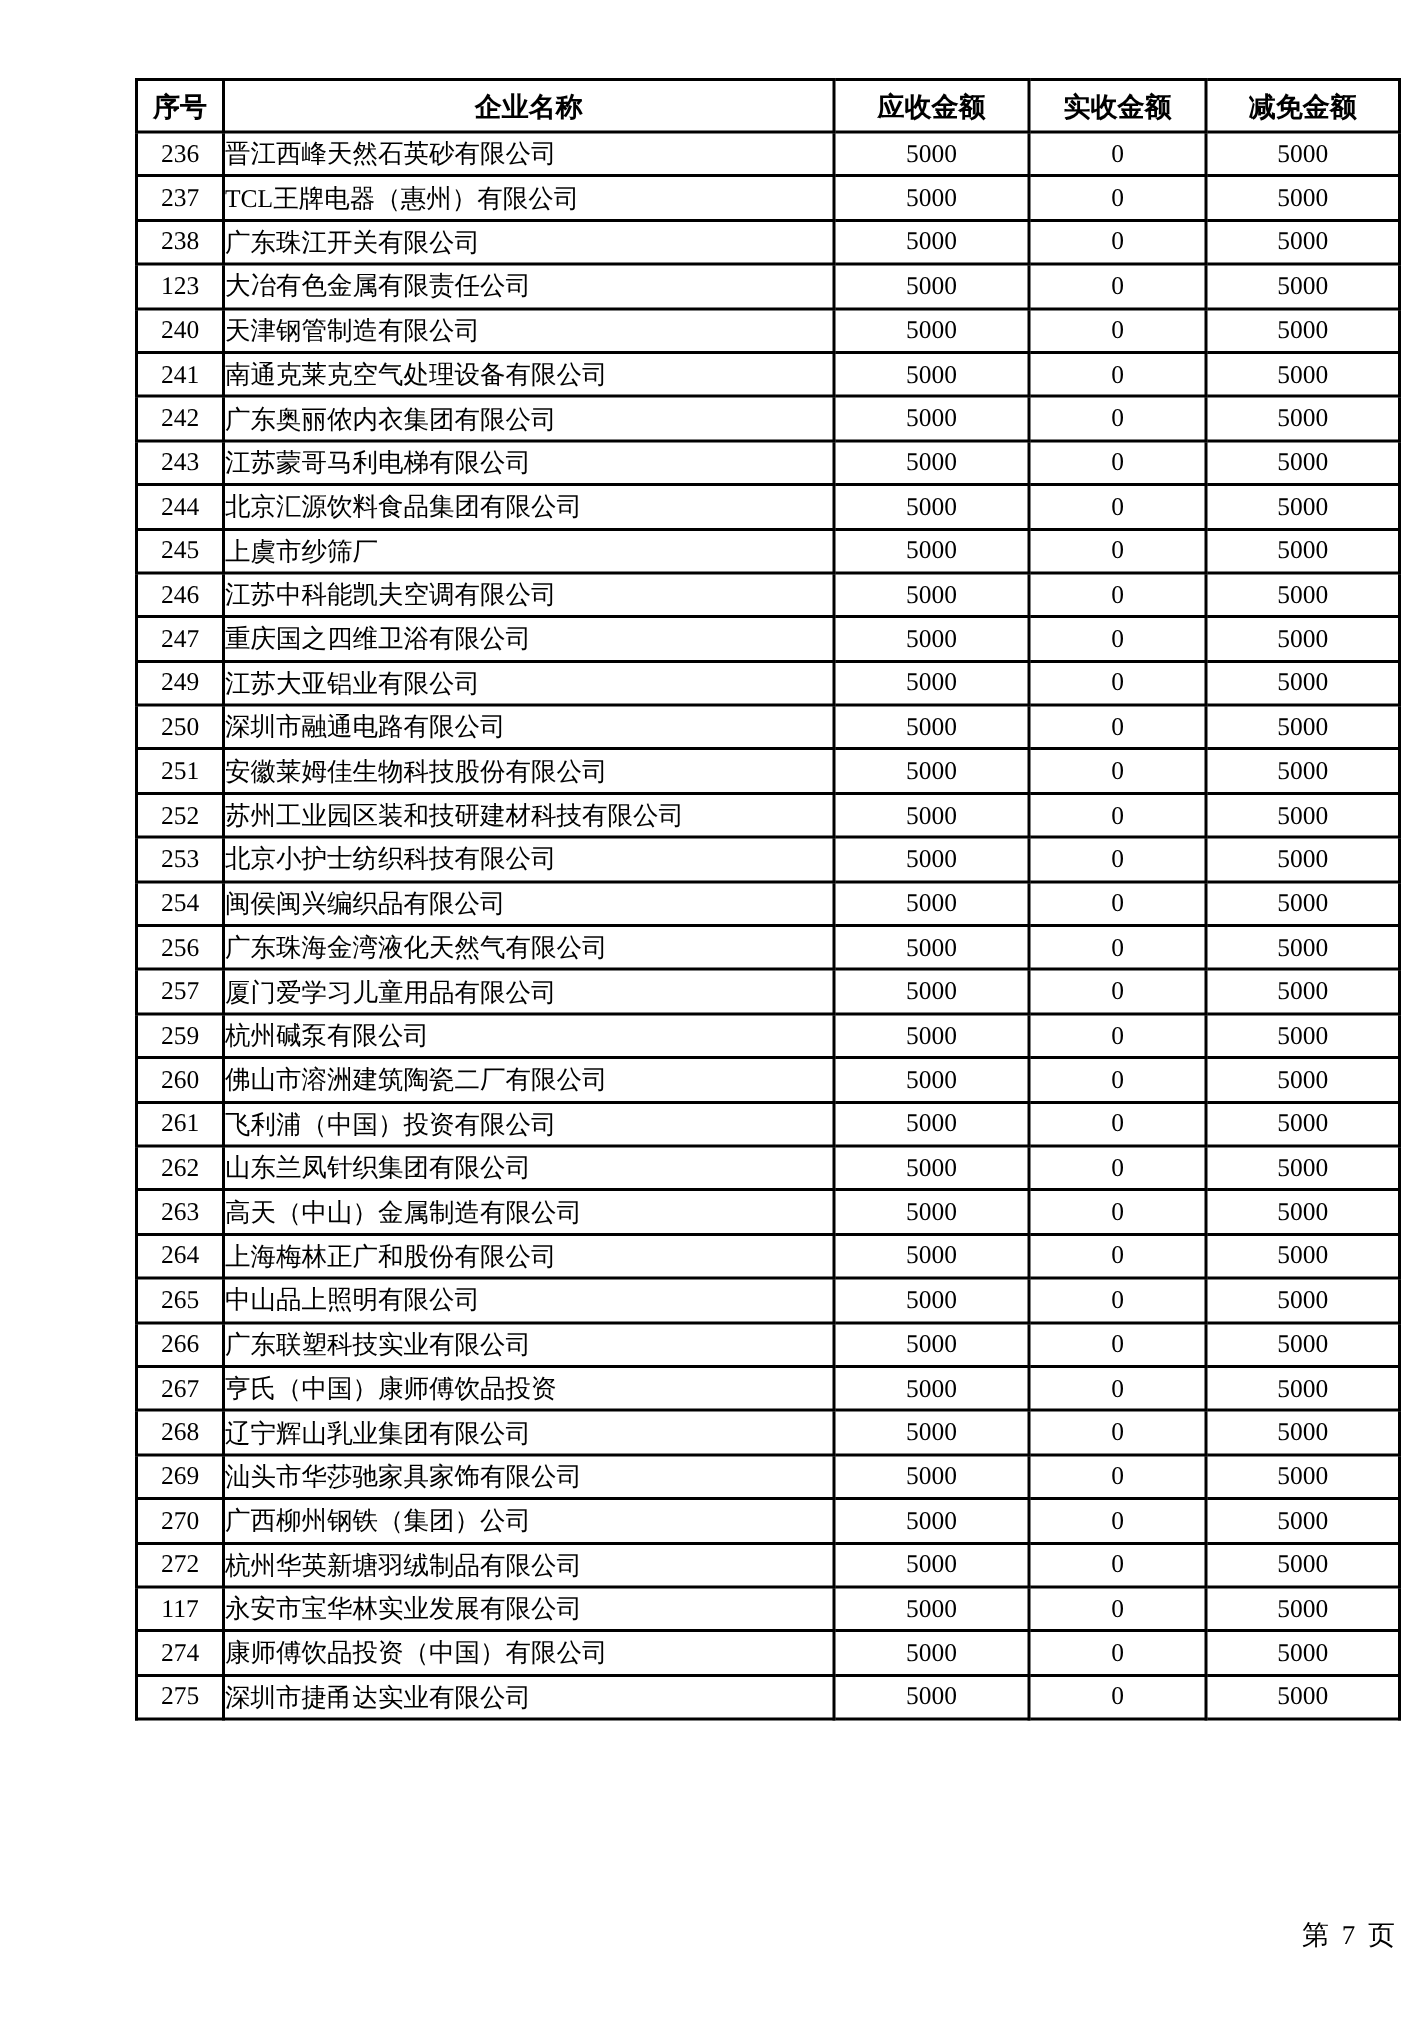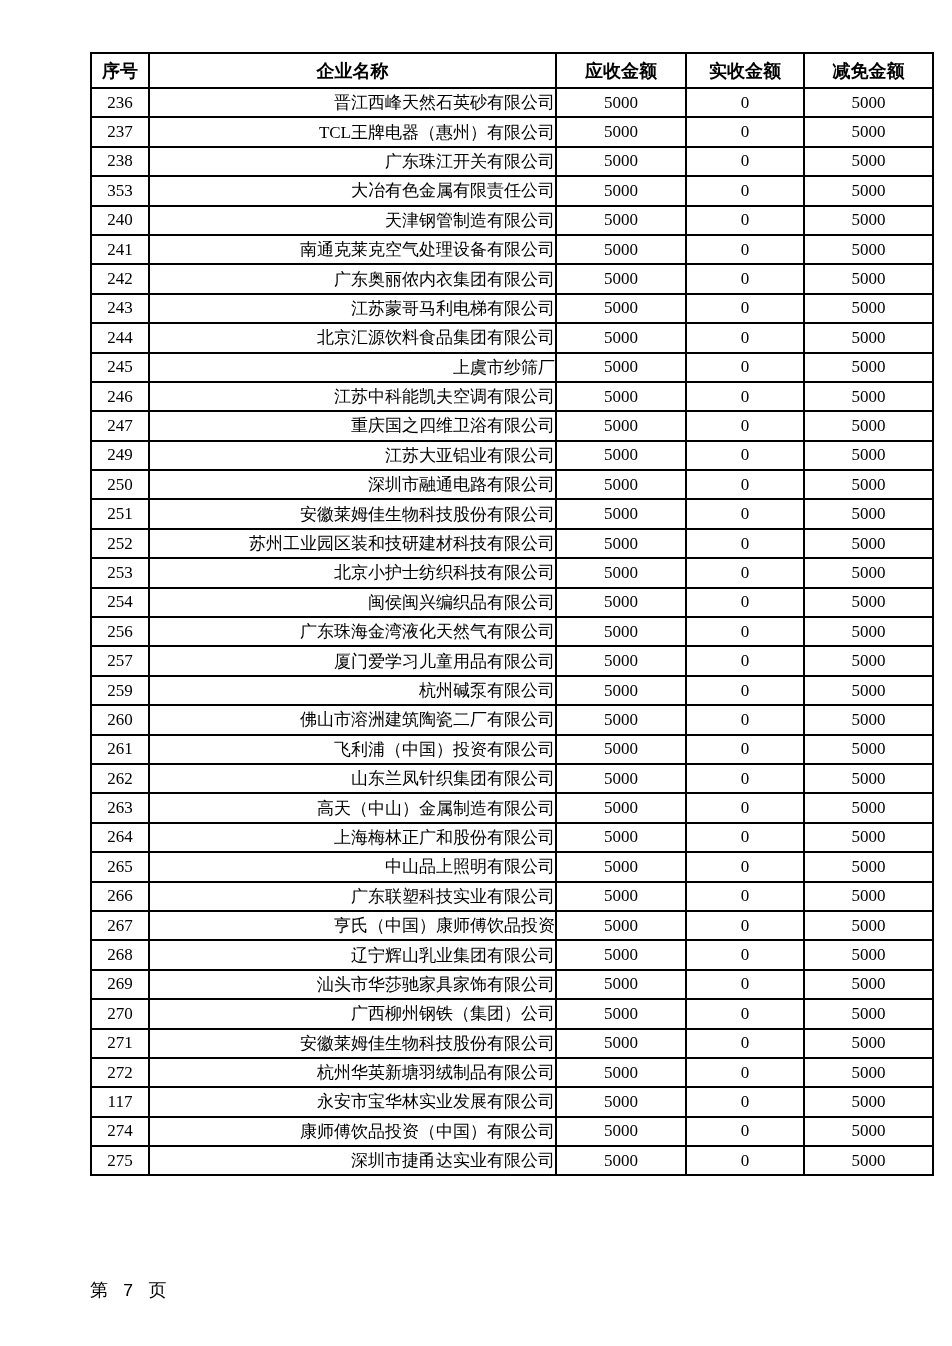--- a/index.html
+++ b/index.html
@@ -48,32 +48,31 @@
     height: 27.4px;
     font-size: 17px;
     font-weight: normal;
     vertical-align: middle;
   }
   td.cell-no,
   td.cell-amount {
     text-align: center;
   }
   td.cell-name {
-    text-align: right;
+    text-align: left;
     padding-left: 6px;
   }
   .page-footer {
     position: absolute;
     left: 57px;
     top: 1278px;
     width: 842px;
-    text-align: left;
+    text-align: right;
     font-size: 18px;
     letter-spacing: 2px;
-    font-family: Liberation Mono, monospace;
   }
 </style>
 </head>
 <body>
 
 <div class="page">
 
   <table class="fee-table">
     <colgroup>
       <col style="width:58px">
@@ -107,21 +106,21 @@
       <td class="cell-amount">5000</td>
     </tr>
         <tr>
       <td class="cell-no">238</td>
       <td class="cell-name">广东珠江开关有限公司</td>
       <td class="cell-amount">5000</td>
       <td class="cell-amount">0</td>
       <td class="cell-amount">5000</td>
     </tr>
         <tr>
-      <td class="cell-no">353</td>
+      <td class="cell-no">123</td>
       <td class="cell-name">大冶有色金属有限责任公司</td>
       <td class="cell-amount">5000</td>
       <td class="cell-amount">0</td>
       <td class="cell-amount">5000</td>
     </tr>
         <tr>
       <td class="cell-no">240</td>
       <td class="cell-name">天津钢管制造有限公司</td>
       <td class="cell-amount">5000</td>
       <td class="cell-amount">0</td>
@@ -310,27 +309,20 @@
       <td class="cell-amount">5000</td>
     </tr>
         <tr>
       <td class="cell-no">270</td>
       <td class="cell-name">广西柳州钢铁（集团）公司</td>
       <td class="cell-amount">5000</td>
       <td class="cell-amount">0</td>
       <td class="cell-amount">5000</td>
     </tr>
         <tr>
-      <td class="cell-no">271</td>
-      <td class="cell-name">安徽莱姆佳生物科技股份有限公司</td>
-      <td class="cell-amount">5000</td>
-      <td class="cell-amount">0</td>
-      <td class="cell-amount">5000</td>
-    </tr>
-        <tr>
       <td class="cell-no">272</td>
       <td class="cell-name">杭州华英新塘羽绒制品有限公司</td>
       <td class="cell-amount">5000</td>
       <td class="cell-amount">0</td>
       <td class="cell-amount">5000</td>
     </tr>
         <tr>
       <td class="cell-no">117</td>
       <td class="cell-name">永安市宝华林实业发展有限公司</td>
       <td class="cell-amount">5000</td>

